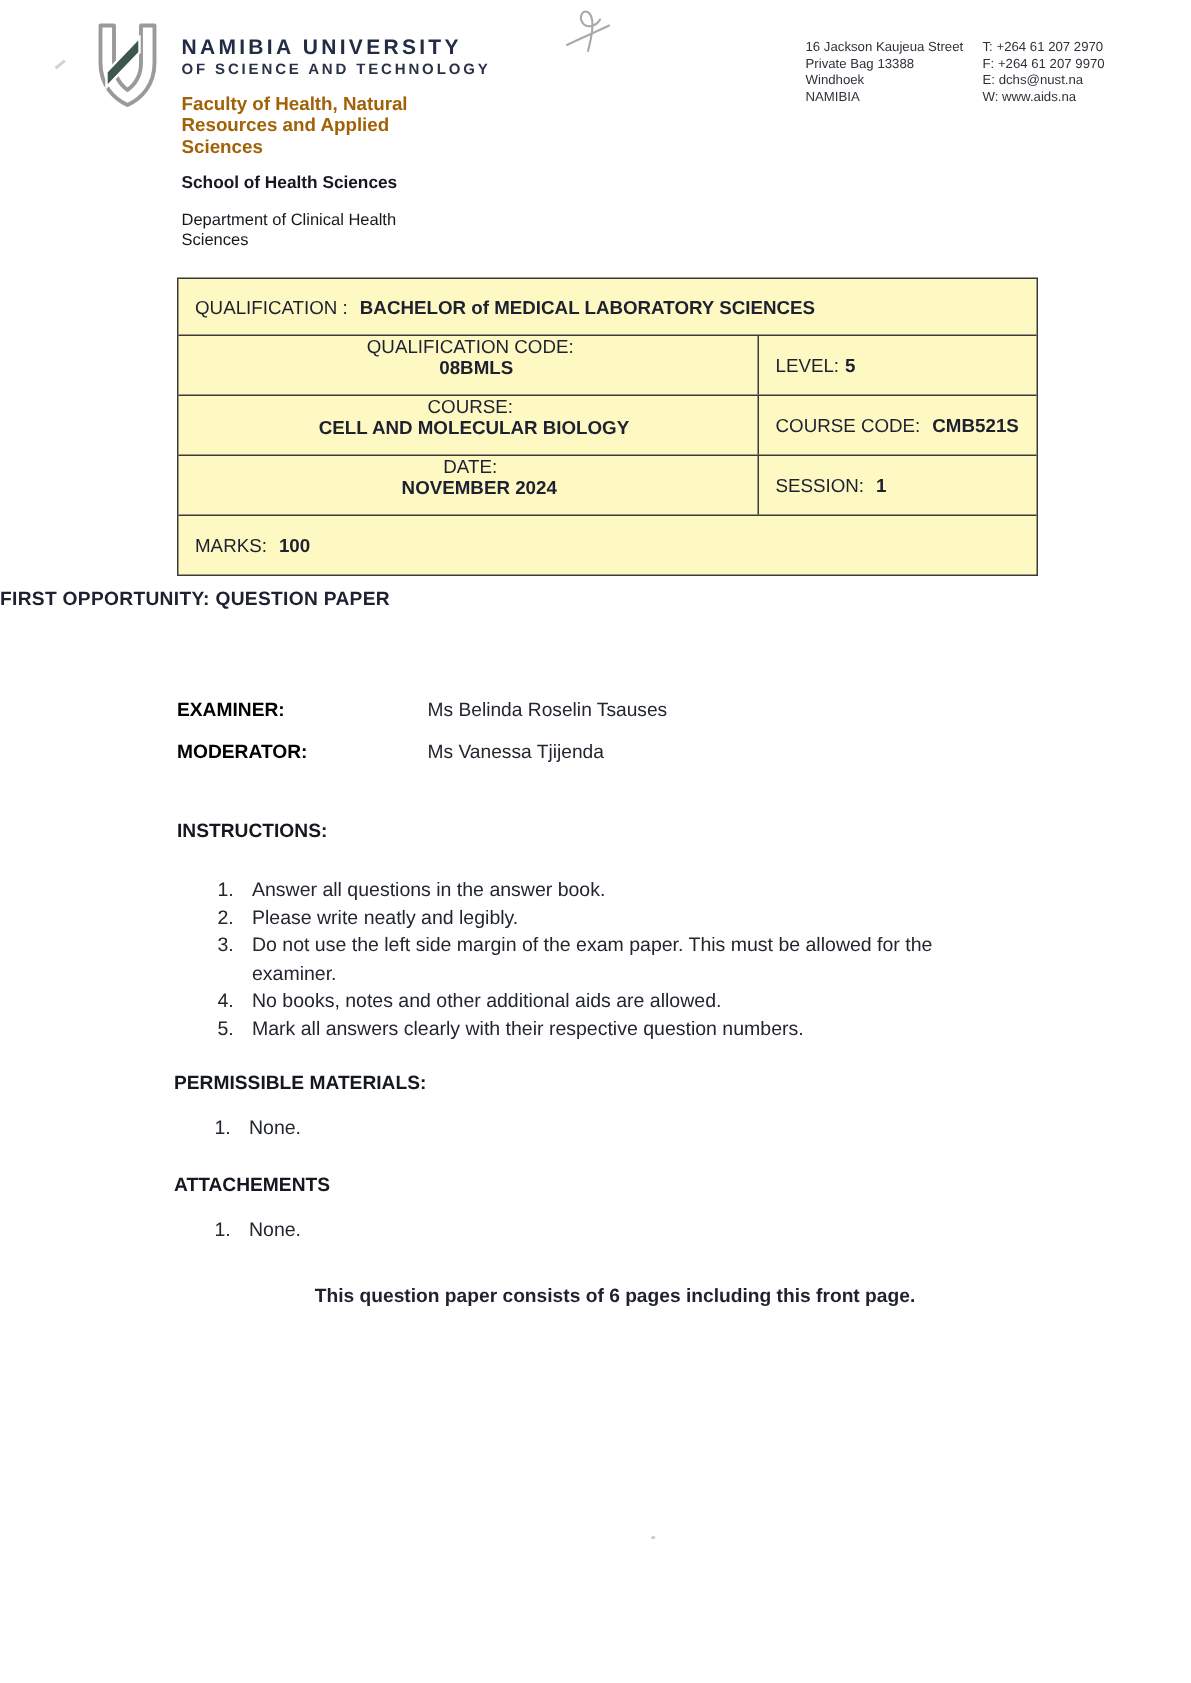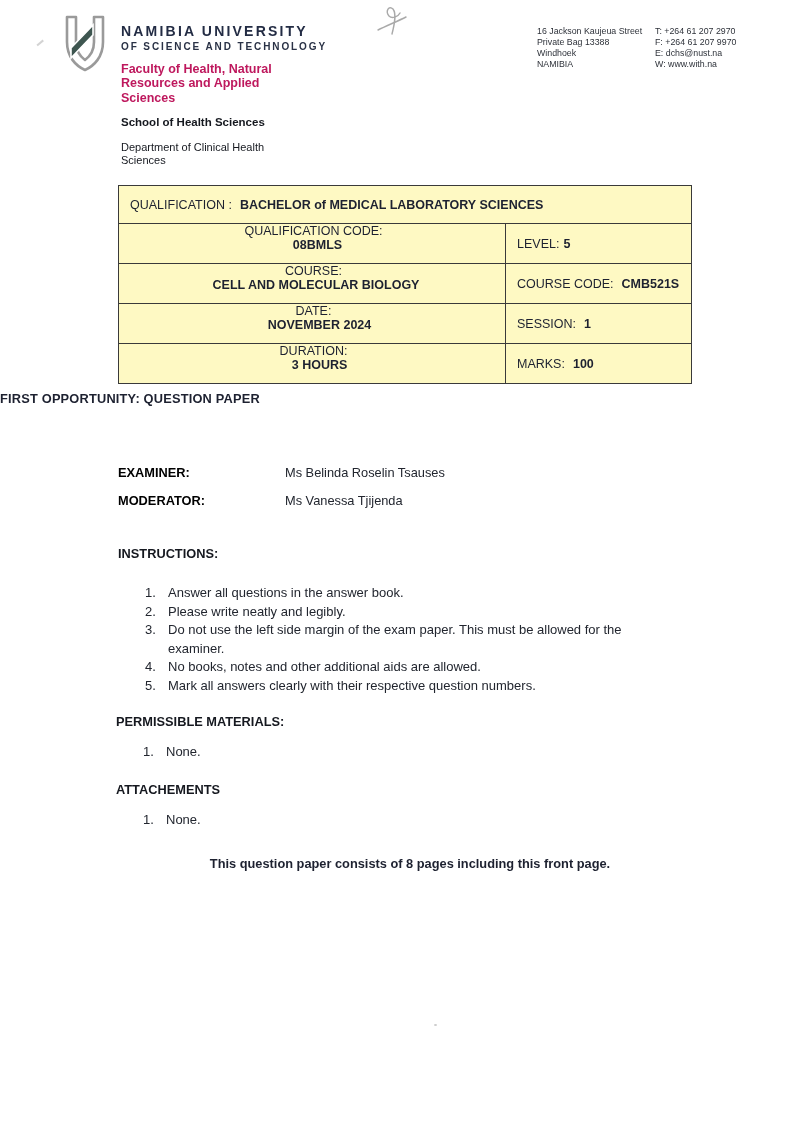--- a/index.html
+++ b/index.html
@@ -20,21 +20,21 @@
     font-size: 14px; font-weight: 700; letter-spacing: 2.2px;
     color: #232c44;
   }
   .uni-line2 {
     position: absolute; left: 121px; top: 41px;
     font-size: 10px; font-weight: 700; letter-spacing: 1.9px;
     color: #2a3246;
   }
   .faculty {
     position: absolute; left: 121px; top: 62px; width: 168px;
-    font-size: 12.5px; font-weight: 700; line-height: 1.14; color: #be185d;
+    font-size: 12.5px; font-weight: 700; line-height: 1.14; color: #a16207;
   }
   .address {
     position: absolute; left: 537px; top: 26px;
     font-size: 8.8px; line-height: 1.26; color: #2e323a;
   }
   .contact {
     position: absolute; left: 655px; top: 26px;
     font-size: 8.8px; line-height: 1.26; color: #2e323a;
   }
   .school {
@@ -115,21 +115,21 @@
   <div class="address">
     <div>16 Jackson Kaujeua Street</div>
     <div>Private Bag 13388</div>
     <div>Windhoek</div>
     <div>NAMIBIA</div>
   </div>
   <div class="contact">
     <div>T:  +264 61 207 2970</div>
     <div>F:  +264 61 207 9970</div>
     <div>E:  dchs@nust.na</div>
-    <div>W: www.with.na</div>
+    <div>W: www.aids.na</div>
   </div>
 
   <div class="school">School of Health Sciences</div>
   <div class="department">Department of Clinical Health Sciences</div>
 
   <div class="info-table">
     <div class="it-row first">
       <div class="cell full">
         <span class="lbl">QUALIFICATION :</span>
         <span class="val">BACHELOR of MEDICAL LABORATORY SCIENCES</span>
@@ -159,24 +159,20 @@
       <div class="cell left">
         <span class="lbl">DATE:</span>
         <span class="val" style="margin-left:12px">NOVEMBER 2024</span>
       </div>
       <div class="cell right">
         <span class="lbl">SESSION:</span>
         <span class="val">1</span>
       </div>
     </div>
     <div class="it-row">
-      <div class="cell left">
-        <span class="lbl">DURATION:</span>
-        <span class="val" style="margin-left:12px">3 HOURS</span>
-      </div>
       <div class="cell right">
         <span class="lbl">MARKS:</span>
         <span class="val">100</span>
       </div>
     </div>
   </div>
 
   <div class="paper-title">FIRST OPPORTUNITY: QUESTION PAPER</div>
 
   <div class="people">
@@ -229,15 +225,15 @@
   <div class="attachments">
     <div class="sec-heading">ATTACHEMENTS</div>
     <div class="olist">
       <div class="oitem">
         <span class="onum">1.</span>
         <span class="otext">None.</span>
       </div>
     </div>
   </div>
 
-  <div class="footer-note">This question paper consists of 8 pages including this front page.</div>
+  <div class="footer-note">This question paper consists of 6 pages including this front page.</div>
 
 </div>
 
 </body></html>

